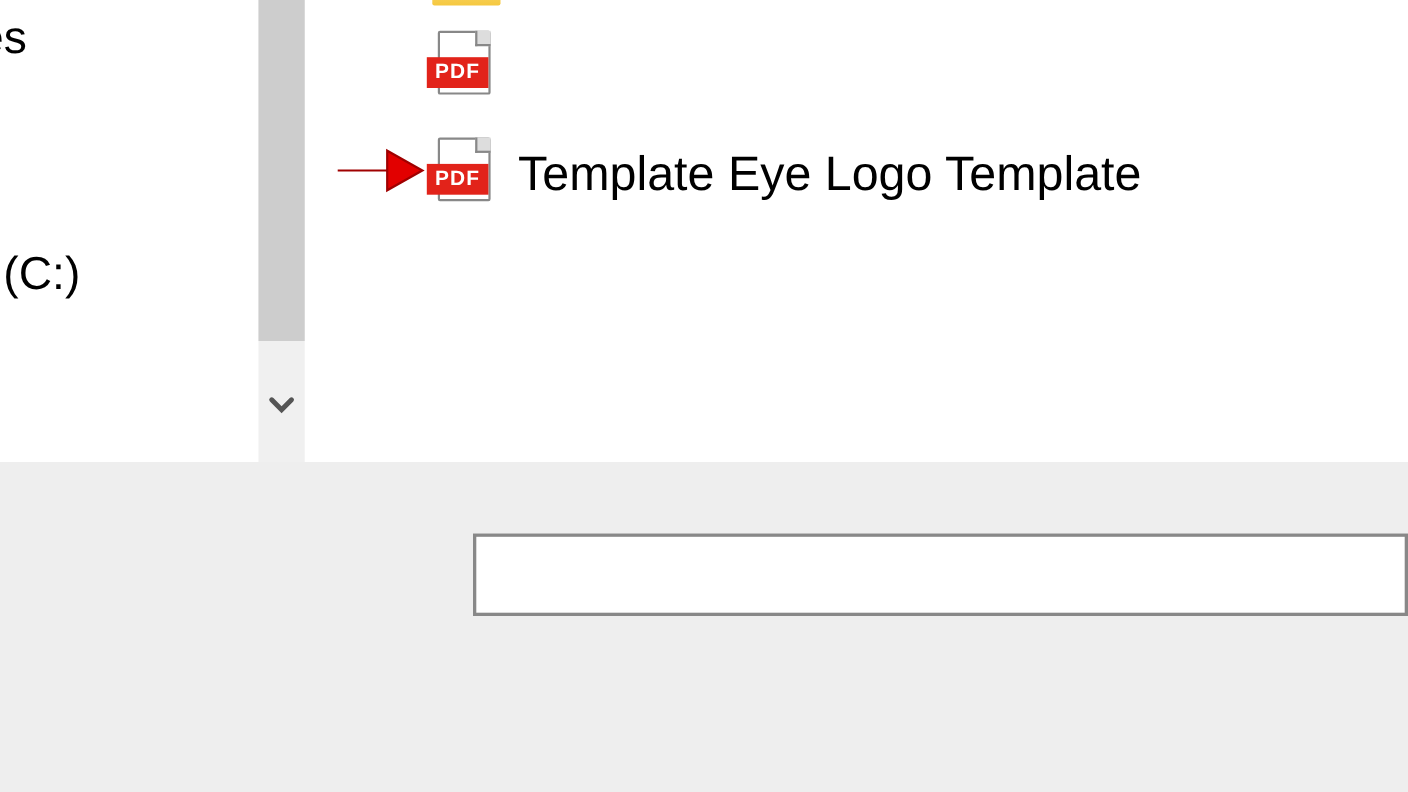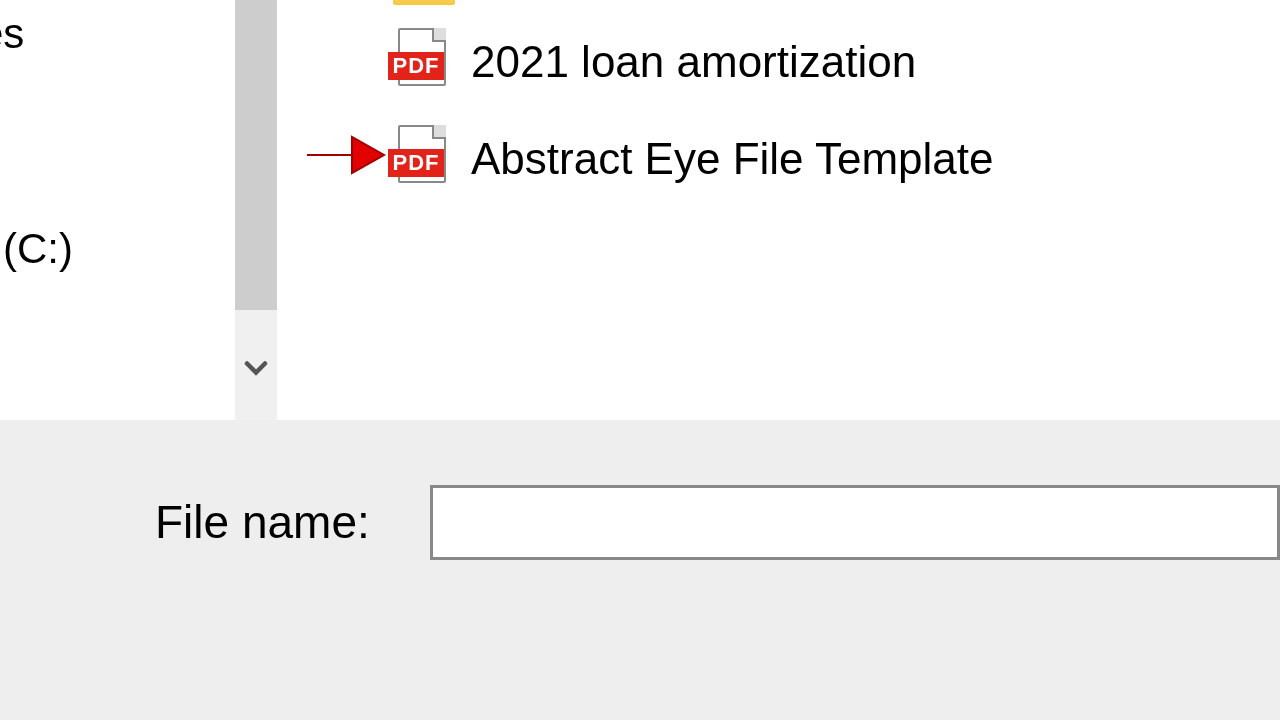--- a/index.html
+++ b/index.html
@@ -106,21 +106,21 @@
       border-bottom: 2px solid #888;
     }
     .pdf-badge {
       position: absolute;
       left: 0;
       top: 24px;
       width: 56px;
       height: 28px;
       background: #e2231a;
       color: #ffffff;
-      font-size: 22px;
+      font-size: 19px;
       font-weight: bold;
       display: flex;
       align-items: center;
       justify-content: center;
       letter-spacing: 1px;
     }
     .file-label {
       font-size: 44px;
       color: #000;
     }
@@ -200,31 +200,29 @@
     </svg>
   </div>
 
   <div class="file-row file-row-1">
     <div class="pdf-icon">
       <div class="pdf-page">
           <div class="pdf-fold"></div>
         </div>
       <div class="pdf-badge">PDF</div>
     </div>
-    <span class="file-label">2021 loan amortization</span>
   </div>
 
   <div class="file-row file-row-2">
     <div class="pdf-icon">
       <div class="pdf-page">
           <div class="pdf-fold"></div>
         </div>
       <div class="pdf-badge">PDF</div>
     </div>
-    <span class="file-label">Abstract Eye File Template</span>
+    <span class="file-label">Template Eye Logo Template</span>
   </div>
 
 </div>
 
 <div class="bottom-panel">
-  <div class="filename-label">File name:</div>
   <input class="filename-input" type="text" value="" style="">
 </div>
 
 </body></html>

